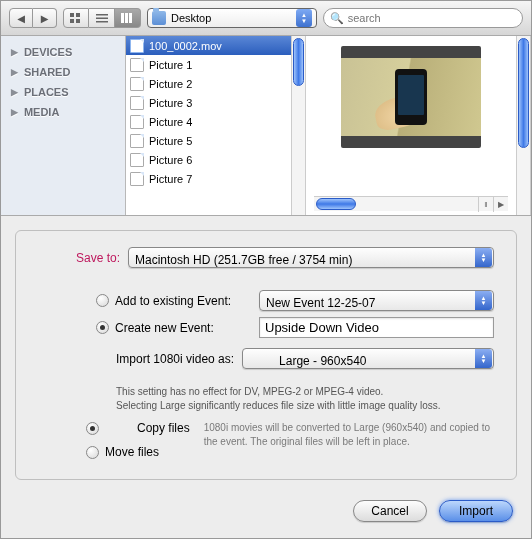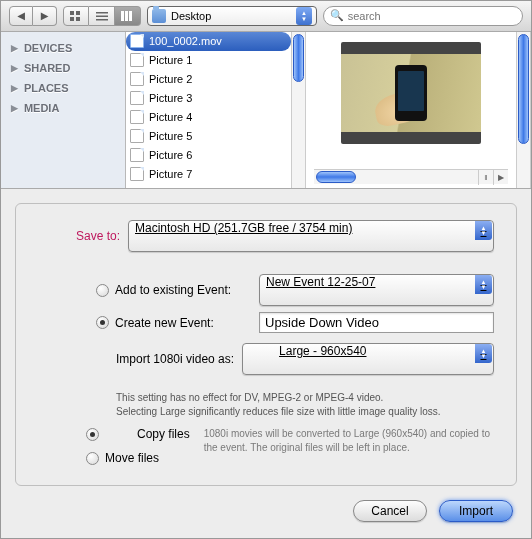--- a/index.html
+++ b/index.html
@@ -27,21 +27,21 @@
   .search-wrap input { border:0; outline:0; width:100%; font-size:11px; background:transparent; color:#333;}
 
   
   .browser { height:180px; display:flex; border-bottom:1px solid #aaa; }
   .sidebar { width:125px; background:#e7ecf3; border-right:1px solid #b8b8b8; padding:6px 4px; }
   .sidebar .sec { display:flex; align-items:center; padding:4px 6px; color:#6b6f78; font-size:11px; font-weight:bold; text-shadow:0 1px 0 #fff; cursor:default;}
   .sidebar .tri { color:#8a8e96; font-size:9px; margin-right:6px;}
   .filelist-wrap { flex: 0 0 180px; position:relative; display:flex; background:#fff;}
   .filelist { flex:1; overflow:hidden; }
   .file-row { display:flex; align-items:center; height:19px; padding:0 4px; font-size:11px; }
-  .file-row.selected { background: linear-gradient(#5a87d6,#2b5ebd); color:#fff;border-radius:9px; }
+  .file-row.selected { background: linear-gradient(#5a87d6,#2b5ebd); color:#fff; }
   .file-icon { width:14px; height:14px; background:#fff; border:1px solid #aaa; border-radius:1px; margin-right:5px; position:relative; flex-shrink:0;}
   .file-icon::after{content:"";position:absolute;right:-1px;top:-1px;border-top:4px solid #d8e6f8;border-left:4px solid transparent;}
   .file-row.selected .file-icon { background:#fff; border-color:#8fb6ef;}
   .vscroll { width:15px; background:#f4f4f4; border-left:1px solid #ccc; position:relative; border-right:1px solid #ccc;}
   .vscroll .thumb { position:absolute; left:1px; right:1px; background:linear-gradient(to right,#9ec3fb,#3f79e7,#9ec3fb); border:1px solid #2a5bc7; border-radius:6px;}
   .preview-pane { flex:1; background:#fff; display:flex; border-left:0;}
   .preview-body { flex:1; padding:10px 8px 4px 8px; display:flex; flex-direction:column; align-items:stretch;}
   .thumb-outer { background:#444; padding:12px 0; border-radius:2px; width:140px; margin:0 auto;}
   .thumb-img { width:140px; height:78px; background:linear-gradient(100deg,#c9c295 0%, #d6cf9c 45%, #b8ae78 46%, #d0c890 100%); position:relative; display:flex; align-items:center; justify-content:center;}
   .phone { width:32px; height:56px; background:#111; border-radius:4px; position:relative;}
@@ -50,21 +50,21 @@
   .hscroll { height:15px; background:#f4f4f4; border-top:1px solid #ccc; margin-top:auto; display:flex; align-items:center; position:relative;}
   .hscroll .track{flex:1; position:relative; height:100%;}
   .hscroll .hthumb{position:absolute;left:2px;top:1px;bottom:1px;width:40px;background:linear-gradient(#9ec3fb,#3f79e7,#9ec3fb);border:1px solid #2a5bc7;border-radius:6px;}
   .hscroll .endcap{width:15px;height:15px;border-left:1px solid #ccc;display:flex;align-items:center;justify-content:center;font-size:8px;color:#666;}
 
   
   .form-panel { flex:1; background:#ededed; padding:14px; }
   .form-inner { border:1px solid #bfbfbf; border-radius:6px; padding:16px 22px 14px 22px; background:#ededed; }
   .row { display:flex; align-items:center; margin-bottom:10px; }
   .label { width:82px; text-align:right; margin-right:8px; font-size:12px; color:#be185d;}
-  .popup { flex:1; height:32px; border:1px solid #888; border-radius:4px; background:linear-gradient(#fefefe,#e8e8e8); display:flex; align-items:flex-start; padding:0 6px; font-size:12px; box-shadow:0 1px 1px rgba(0,0,0,.15);text-decoration:underline;}
+  .popup { flex:1; height:21px; border:1px solid #888; border-radius:4px; background:linear-gradient(#fefefe,#e8e8e8); display:flex; align-items:flex-end; padding:0 6px; font-size:12px; box-shadow:0 1px 1px rgba(0,0,0,.15);}
   .popup .cap { margin-left:auto; width:17px; height:19px; margin-right:-5px; background:linear-gradient(#8baef2,#3466cc); border-radius:0 3px 3px 0; display:flex; flex-direction:column; align-items:center; justify-content:center; color:#fff; font-size:6px; line-height:5px;}
   .radio-row { display:flex; align-items:center; margin-bottom:6px; }
   .radio { width:13px;height:13px;border-radius:50%;border:1px solid #888;background:radial-gradient(circle at 35% 30%,#fff,#d8d8d8);margin-right:6px;flex-shrink:0;}
   .radio.checked::after{content:"";display:block;width:5px;height:5px;background:#333;border-radius:50%;margin:3px auto;}
   .radio-label { font-size:12px; }
   .text-input { flex:1; height:21px; border:1px solid #9a9a9a; background:#fff; padding:0 5px; font-size:13px; box-shadow: inset 0 1px 2px rgba(0,0,0,.12);}
   .indent { margin-left:58px; }
   .sub-row { display:flex; align-items:center; margin:10px 0 16px 0; }
   .sub-row .slabel { margin-right:8px; font-size:12px;}
   .hint { font-size:10px; color:#555; margin-left:0; line-height:14px;}

